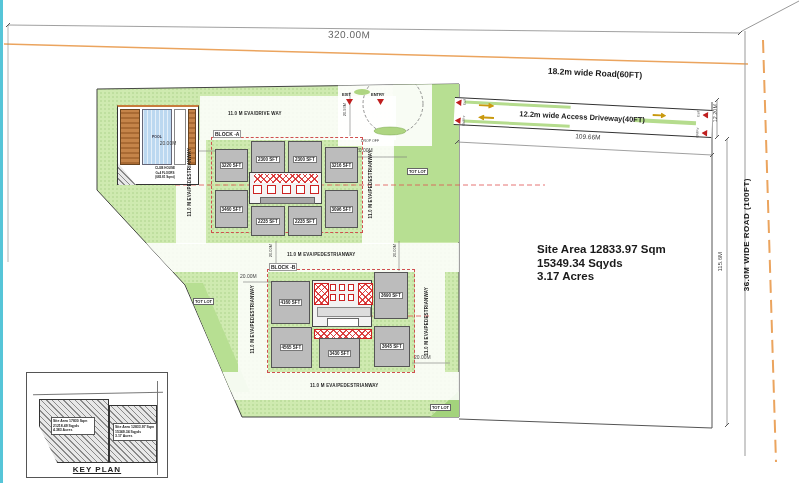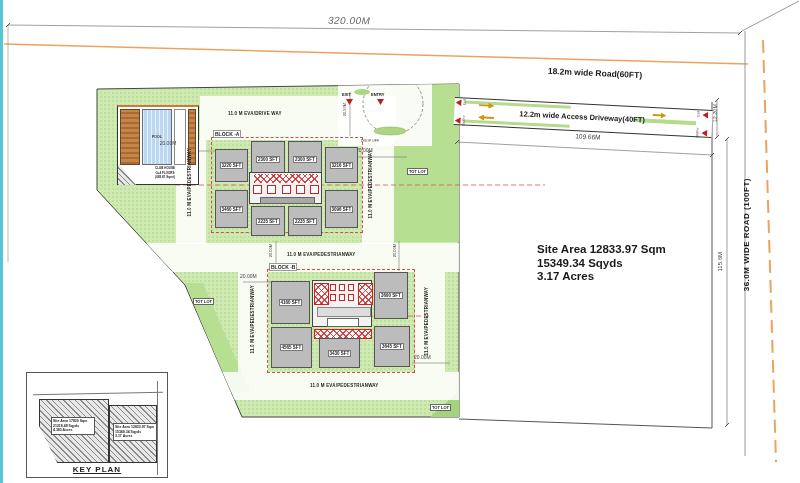--- a/index.html
+++ b/index.html
@@ -99,21 +99,21 @@
     <line x1="276" y1="241" x2="276" y2="271" stroke="#777" stroke-width="0.6"></line>
     <line x1="399" y1="241" x2="399" y2="271" stroke="#777" stroke-width="0.6"></line>
     <line x1="350" y1="92" x2="350" y2="136" stroke="#777" stroke-width="0.6"></line>
 
     <line x1="175" y1="185" x2="545" y2="185" stroke="#e05050" stroke-width="0.8" stroke-dasharray="5 3"></line>
     <line x1="272" y1="316" x2="430" y2="316" stroke="#e05050" stroke-width="0.8" stroke-dasharray="5 3"></line>
   </svg>
 
   <div class="abs" style="left:0;top:0;width:3px;height:483px;background:#56c5d8;"></div>
 
-  <div class="abs dimlg" style="left:328,top:15px;left:328px;top:15px;transform:rotate(.6deg);font-style:italic;">320.00M</div>
+  <div class="abs dimlg" style="left:328,top:15px;left:328px;top:29px;transform:rotate(.6deg);">320.00M</div>
 
   <div class="abs roadlbl" style="left:505px;top:68px;width:180px;text-align:center;font-size:8.5px;transform:rotate(2.6deg);">18.2m wide Road(60FT)</div>
 
   <div class="abs" style="left:455px;top:97px;width:258px;height:28px;background:#fff;border-top:1px solid #333;border-bottom:1px solid #333;transform:rotate(2.9deg);transform-origin:0 0;box-sizing:border-box;">
     <div class="abs" style="left:10px;top:2px;width:106px;height:3px;background:#b5dc8d;"></div>
     <div class="abs" style="left:10px;top:21px;width:106px;height:3px;background:#b5dc8d;"></div>
     <div class="abs" style="left:180px;top:11px;width:62px;height:4px;background:#b5dc8d;"></div>
     <div class="abs arrow-right" style="left:24px;top:3px;width:16px;"></div>
     <div class="abs arrow-right flip" style="left:24px;top:15px;width:16px;"></div>
     <div class="abs arrow-right" style="left:198px;top:4px;width:14px;"></div>

